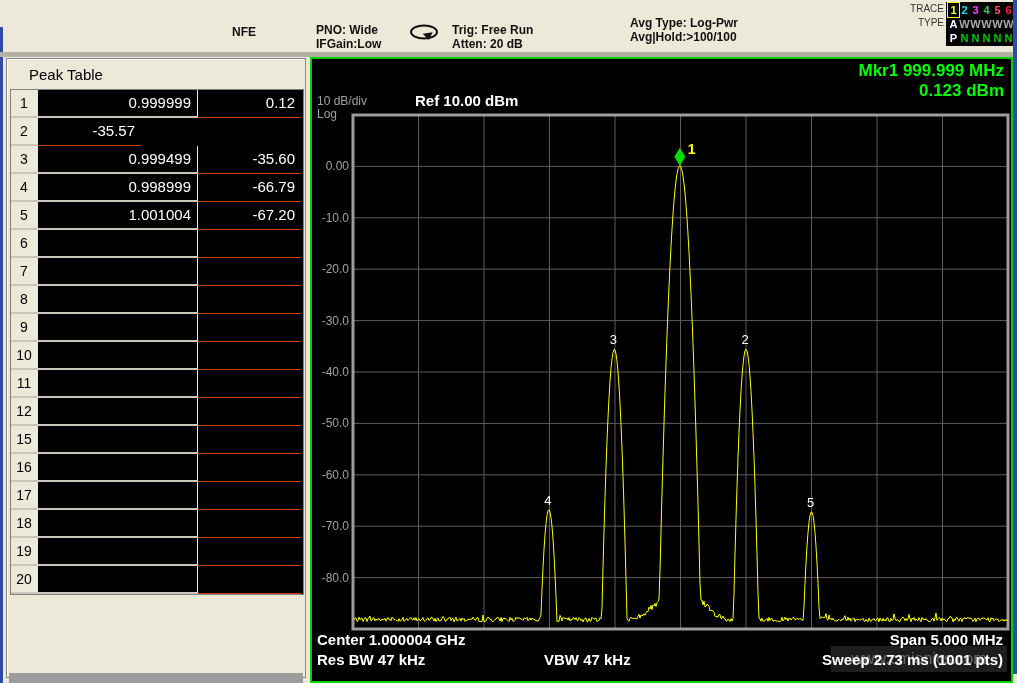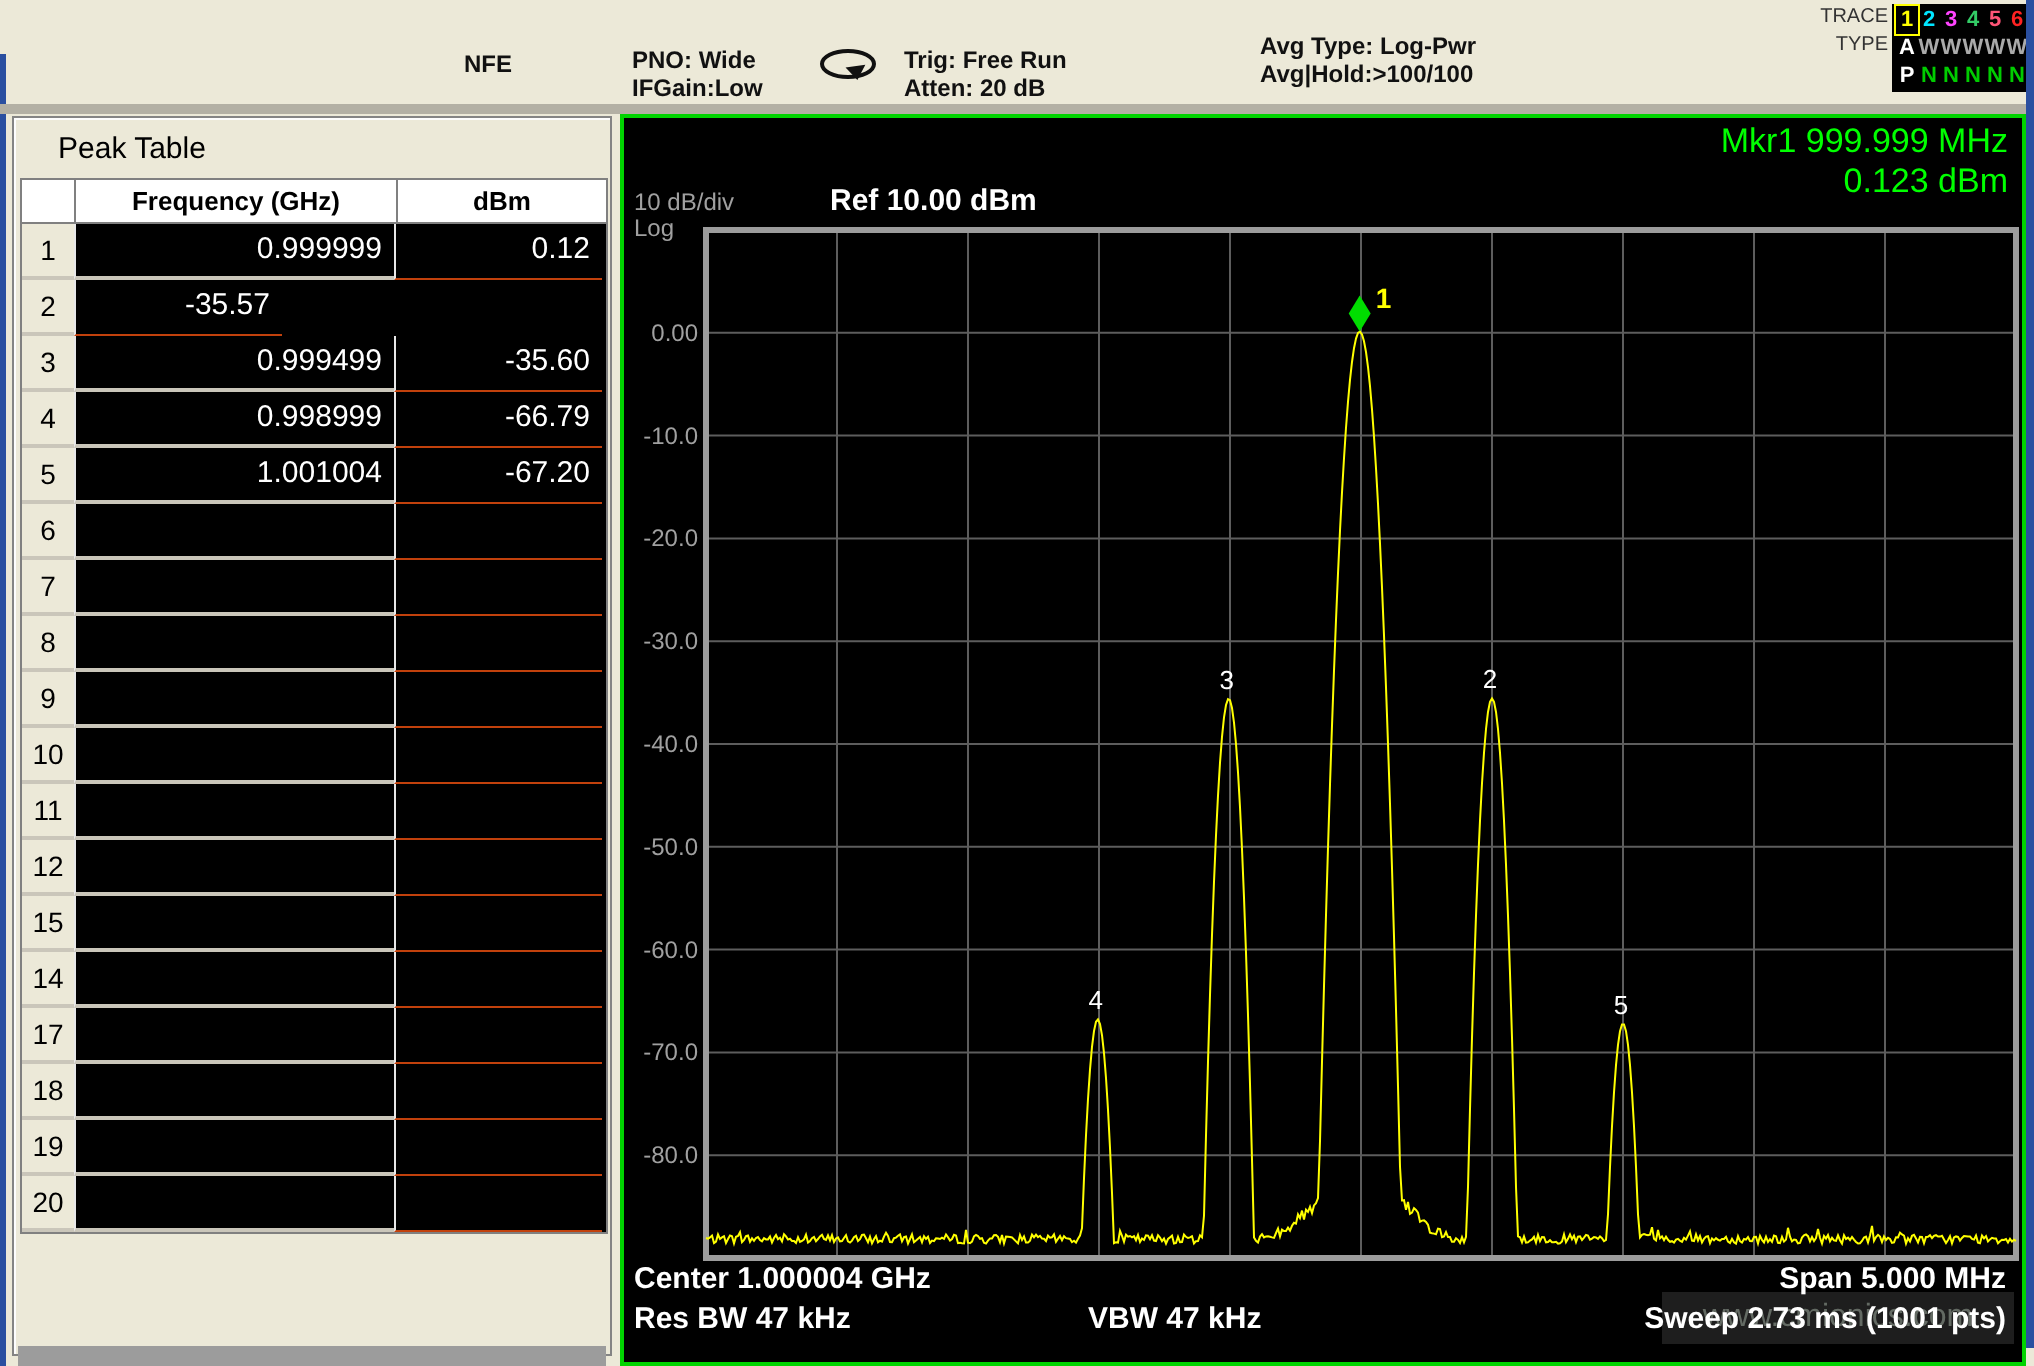--- a/index.html
+++ b/index.html
@@ -29,21 +29,21 @@
   .prow{display:flex;height:28px;}
   .prow .idx{width:26px;background:#ece9d8;color:#000;font-size:14px;text-align:center;line-height:26px;border-bottom:2px solid #cac6ba;}
   .prow .freq{width:160px;background:#000;color:#fff;font-size:15px;text-align:right;line-height:26px;
               padding-right:6px;box-sizing:border-box;border-left:1px solid #e8e8e8;border-bottom:2px solid #cac6ba;}
   .prow .dbm{width:104px;background:#000;color:#fff;font-size:15px;text-align:right;line-height:26px;
              padding-right:6px;box-sizing:border-box;border-left:1px solid #e8e8e8;border-bottom:1px solid #c2410c;}
   #pscroll{left:2px;top:614px;width:294px;height:11px;background:#9c9c9c;}
   
   #spec-panel{left:310px;top:57px;width:703px;height:626px;background:#000;
               border:2px solid #00d400;box-sizing:border-box;}
-  #mkr-readout{right:7px;top:2px;text-align:right;color:#00ff00;font-weight:normal;font-size:17px;line-height:20px;white-space:nowrap;}
+  #mkr-readout{right:7px;top:2px;text-align:right;color:#00ff00;font-weight:bold;font-size:17px;line-height:20px;white-space:nowrap;}
   #scale-label{left:5px;top:35px;color:#a0a0a0;font-size:12px;}
   #log-label{left:5px;top:48px;color:#a0a0a0;font-size:12px;}
   #ref-label{left:103px;top:33px;color:#fff;font-weight:bold;font-size:15px;}
   .ft{color:#fff;font-weight:bold;font-size:15px;white-space:nowrap;}
   #wmark{right:4px;top:587px;width:176px;height:26px;background:rgba(215,215,215,0.14);
          color:rgba(185,200,185,0.45);font-size:16px;line-height:26px;text-align:center;z-index:3;}
   .ft2{z-index:4;}
   svg text{font-family:"Liberation Sans",sans-serif;}
 </style>
 </head>
@@ -95,25 +95,20 @@
         <span style="color: rgb(0, 204, 0);">N</span>
         <span style="color: rgb(0, 204, 0);">N</span>
       </div>
   </div>
 
   <div id="gray-strip" class="abs"></div>
 
   <div id="peak-panel" class="abs">
     <div id="peak-title" class="abs">Peak Table</div>
     <div id="ptable" class="abs">
-      <div id="phead">
-        <div class="col-idx"></div>
-        <div class="col-freq">Frequency (GHz)</div>
-        <div class="col-dbm">dBm</div>
-      </div>
       <div id="pbody">
           <div class="prow">
             <div class="idx">1</div>
             <div class="freq">0.999999</div>
             <div class="dbm">0.12</div>
           </div>
           <div class="prow">
             <div class="idx">2</div>
             <div class="dbm">-35.57</div>
           </div>
@@ -166,21 +161,21 @@
             <div class="idx">12</div>
             <div class="freq"></div>
             <div class="dbm"></div>
           </div>
           <div class="prow">
             <div class="idx">15</div>
             <div class="freq"></div>
             <div class="dbm"></div>
           </div>
           <div class="prow">
-            <div class="idx">14</div>
+            <div class="idx">16</div>
             <div class="freq"></div>
             <div class="dbm"></div>
           </div>
           <div class="prow">
             <div class="idx">17</div>
             <div class="freq"></div>
             <div class="dbm"></div>
           </div>
           <div class="prow">
             <div class="idx">18</div>

